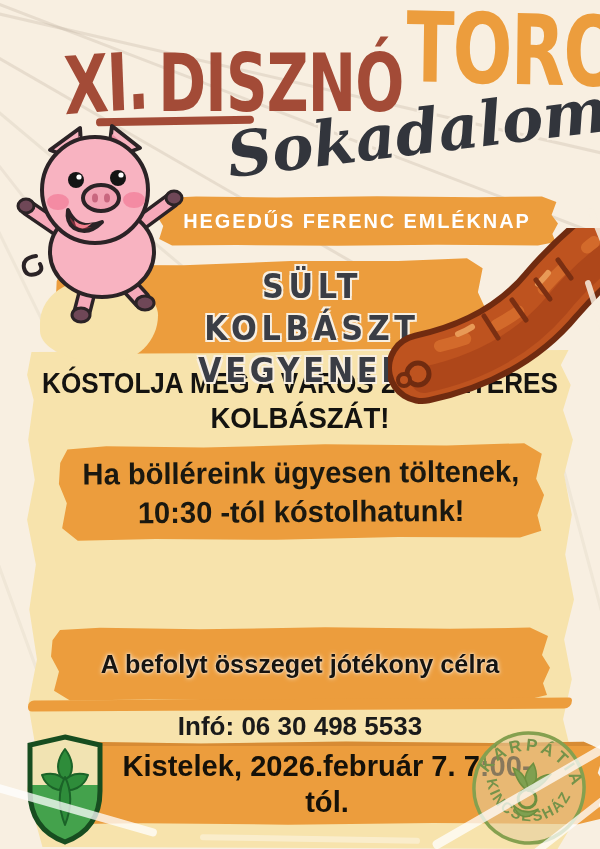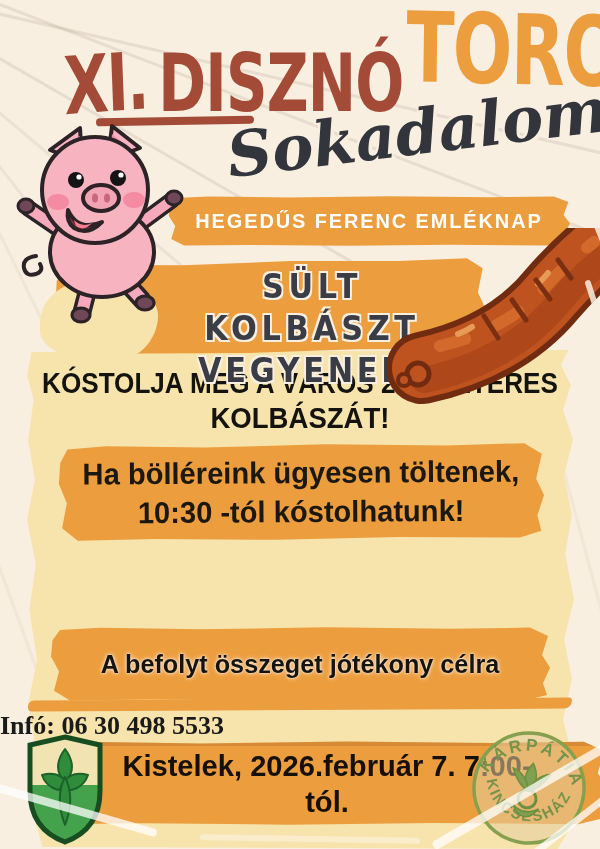--- a/index.html
+++ b/index.html
@@ -26,21 +26,21 @@
   .t-num{font-size:74px; color:#A34B37; transform:rotate(-3deg); margin-right:14px; letter-spacing:-2px; line-height:1;}
   .t-dark{font-size:74px; color:#A34B37; letter-spacing:-1px; line-height:1;}
   .t-orange{font-size:90px; color:#EC9D3D; margin-left:4px; letter-spacing:-2px; line-height:1; position:relative; top:12px; transform:translateY(-34px) rotate(1deg);}
   .t-underline{position:absolute; top:117px; left:96px; width:158px; height:8px; background:#A34B37; border-radius:4px; transform:rotate(-1deg); z-index:2;}
   .script{
     position:absolute; top:102px; left:226px; z-index:3;
     font-family:"DejaVu Serif", serif; font-style:italic; font-weight:700;
     font-size:62px; color:#32353C; transform:rotate(-7deg); line-height:1;
     text-shadow:2px 2px 0 #F8EFE1,-2px -2px 0 #F8EFE1,2px -2px 0 #F8EFE1,-2px 2px 0 #F8EFE1,3px 3px 0 #F8EFE1;
   }
-  .memorial{position:absolute; top:196px; left:168px; width:402px; height:50px; z-index:2;}
+  .memorial{position:absolute; top:196px; left:156px; width:402px; height:50px; z-index:2;}
   .memorial span{
     display:block; text-align:center; line-height:50px; color:#FFFFFF;
     font-weight:700; font-size:21px; letter-spacing:2px; transform:scale(.95,1); transform-origin:center;
   }
   .sale-band{position:absolute; top:261px; left:55px; width:430px; height:92px; z-index:2; transform:rotate(-1deg);}
   .sale-text{position:absolute; top:266px; left:142px; width:340px; z-index:3; text-align:center;
     font-family:"DejaVu Sans", sans-serif; font-weight:800; color:#3A3D45;
     text-shadow:2px 2px 0 #F8EFE1,-2px -2px 0 #F8EFE1,2px -2px 0 #F8EFE1,-2px 2px 0 #F8EFE1;}
   .sale-text .l1{font-size:33px; letter-spacing:5px; transform:scale(.92,1); line-height:42px;}
   .sale-text .l2{font-size:33px; letter-spacing:4px; transform:scale(.92,1); line-height:42px;}
@@ -55,22 +55,22 @@
   .box1{position:absolute; top:444px; left:58px; width:486px; height:96px; z-index:2; transform:rotate(-.4deg);}
   .box1 .inner{padding-top:9px; text-align:center; font-weight:800; color:#1A1810;}
   .box1 .inner div{font-size:30px; line-height:39px; transform:scale(.97,1);}
   .tent{position:absolute; top:547px; left:0; width:600px; z-index:2; text-align:center; font-weight:800; color:#161410;}
   .tent div{font-size:30px; line-height:38px; transform:scale(.97,1);}
   .box2{position:absolute; top:627px; left:50px; width:500px; height:74px; z-index:2;}
   .box2 .inner{font-size:26px; line-height:74px; text-align:center; font-weight:800; color:#171410;
     transform:scale(.97,1); text-shadow:0 0 5px rgba(255,255,255,.85),0 0 2px rgba(255,255,255,.9);}
   .divider{position:absolute; top:699px; left:28px; width:544px; height:11px; background:#EC9D3D; z-index:2;
     border-radius:6px 3px 8px 4px; transform:rotate(-.3deg);}
-  .info{position:absolute; top:710px; left:0; width:600px; z-index:2; 
-    font-family:Liberation Serif, serif; font-weight:700; font-size:26px; color:#1A1A1A; line-height:32px;}
+  .info{position:absolute; top:710px; left:0; width:600px; z-index:2; text-align:center;
+    font-family:Liberation Sans, sans-serif; font-weight:700; font-size:26px; color:#1A1A1A; line-height:32px;}
   .banner{position:absolute; top:741px; left:27px; width:580px; height:84px; z-index:2;
     box-shadow:inset 0 5px 0 rgba(122,62,12,.18);}
   .banner .inner{padding-top:7px; text-align:center; padding-left:80px; padding-right:60px;
     font-weight:800; color:#151109;}
   .banner .fl1{font-size:30px; line-height:36px; transform:scale(.97,1);}
   .banner .fl2{font-size:28px; line-height:34px; transform:scale(.97,1);}
   .shield{position:absolute; left:24px; top:733px; width:82px; height:113px; z-index:6;}
   .karpatia{position:absolute; left:460px; top:727px; width:138px; height:122px; z-index:6;}
   .streak{position:absolute; background:rgba(255,255,255,.75); z-index:7; border-radius:4px;}
   .cstreak{position:absolute; background:rgba(248,239,225,.85); z-index:5; border-radius:4px;}

